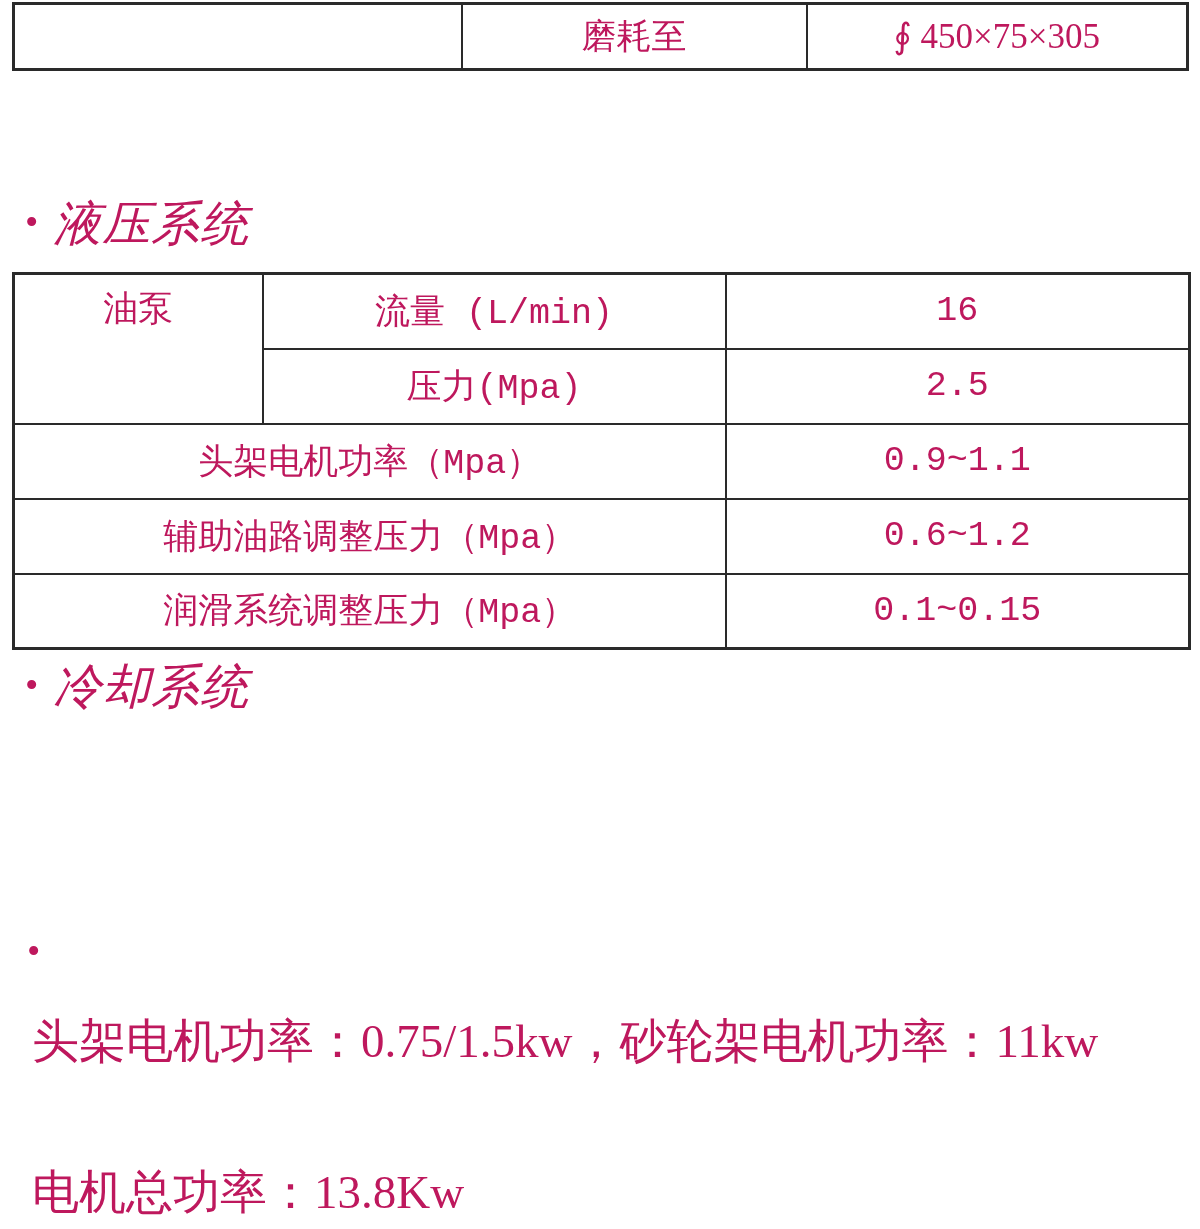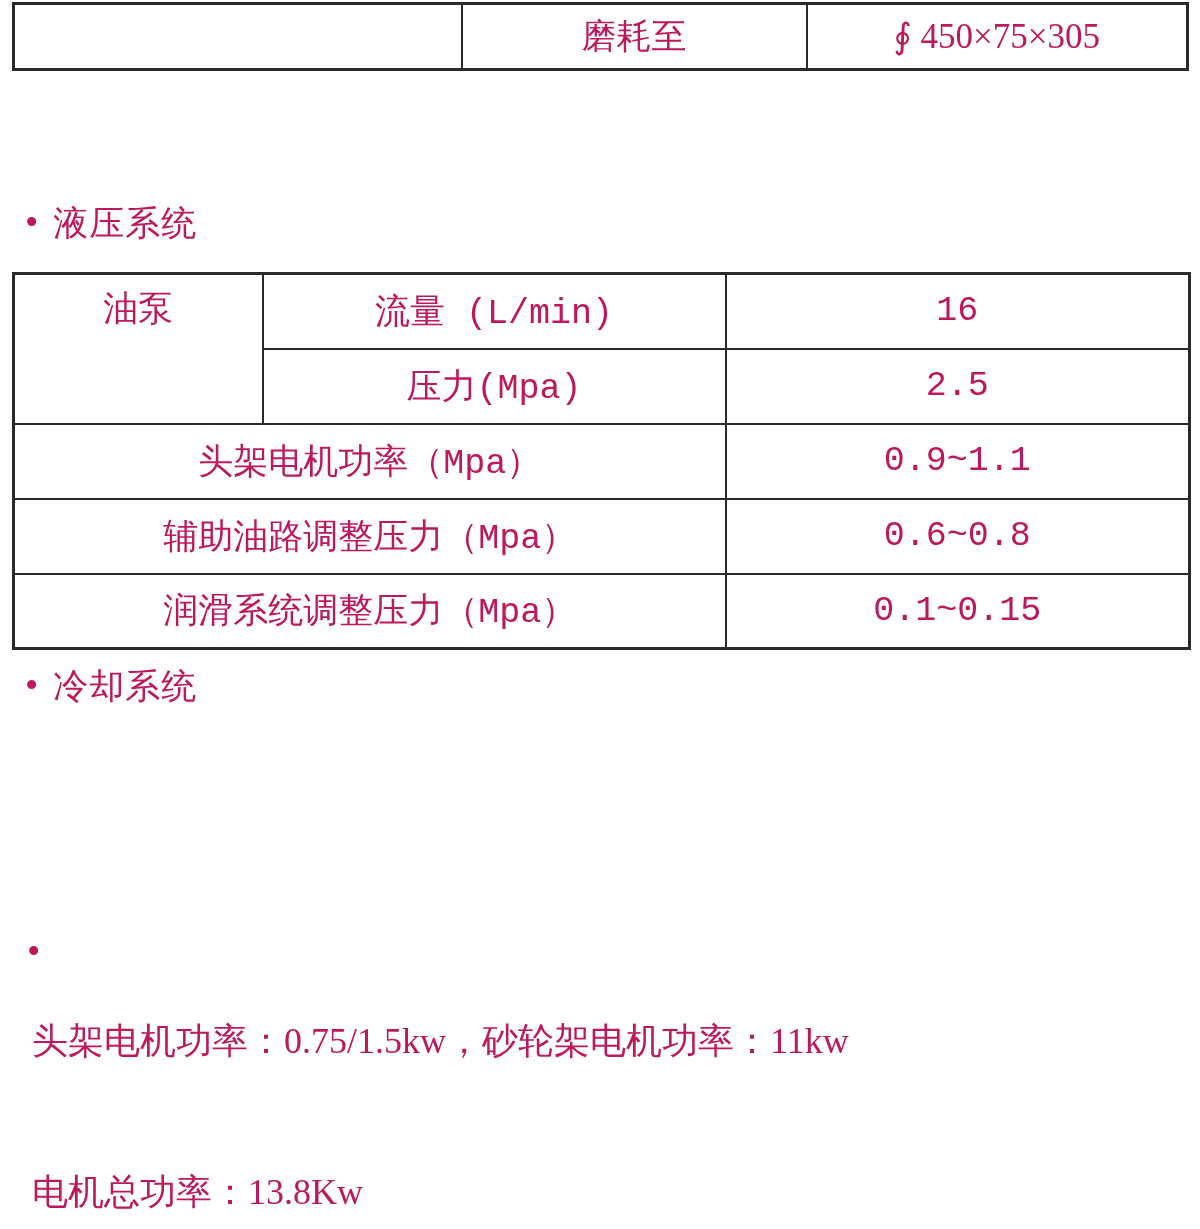--- a/index.html
+++ b/index.html
@@ -39,28 +39,28 @@
     display: flex;
     align-items: center;
     white-space: nowrap;
   }
   .heading .bullet {
     font-size: 38px;
     line-height: 38px;
     margin-right: 15px;
     transform: translateY(-2px);
   }
-  .heading .txt { font-size: 35px; line-height: 52px; letter-spacing: 1px; }
+  .heading .txt { font-size: 48px; line-height: 52px; letter-spacing: 1px; font-style: italic; }
   #heading-hydraulic  { left: 25px; top: 198px; }
   #heading-cooling    { left: 25px; top: 661px; }
   #heading-electrical { left: 27px; top: 934px; }
   .spec-line {
     position: absolute;
     left: 32px;
-    font-size: 36px;
+    font-size: 47px;
     line-height: 46px;
     white-space: nowrap;
   }
   #spec-line-0 { top: 1018px; }
   #spec-line-1 { top: 1094px; }
   #spec-line-2 { top: 1169px; }
 </style>
 </head>
 <body>
 
@@ -101,21 +101,21 @@
       <tr>
         <td>压力(Mpa)</td>
         <td>2.5</td>
       </tr>
       <tr>
         <td colspan="2">头架电机功率（Mpa）</td>
         <td>0.9~1.1</td>
       </tr>
       <tr>
         <td colspan="2">辅助油路调整压力（Mpa）</td>
-        <td>0.6~0.8</td>
+        <td>0.6~1.2</td>
       </tr>
       <tr>
         <td colspan="2">润滑系统调整压力（Mpa）</td>
         <td>0.1~0.15</td>
       </tr>
     </tbody>
   </table>
 
   <div class="heading" id="heading-cooling">
     <span class="bullet">•</span>

